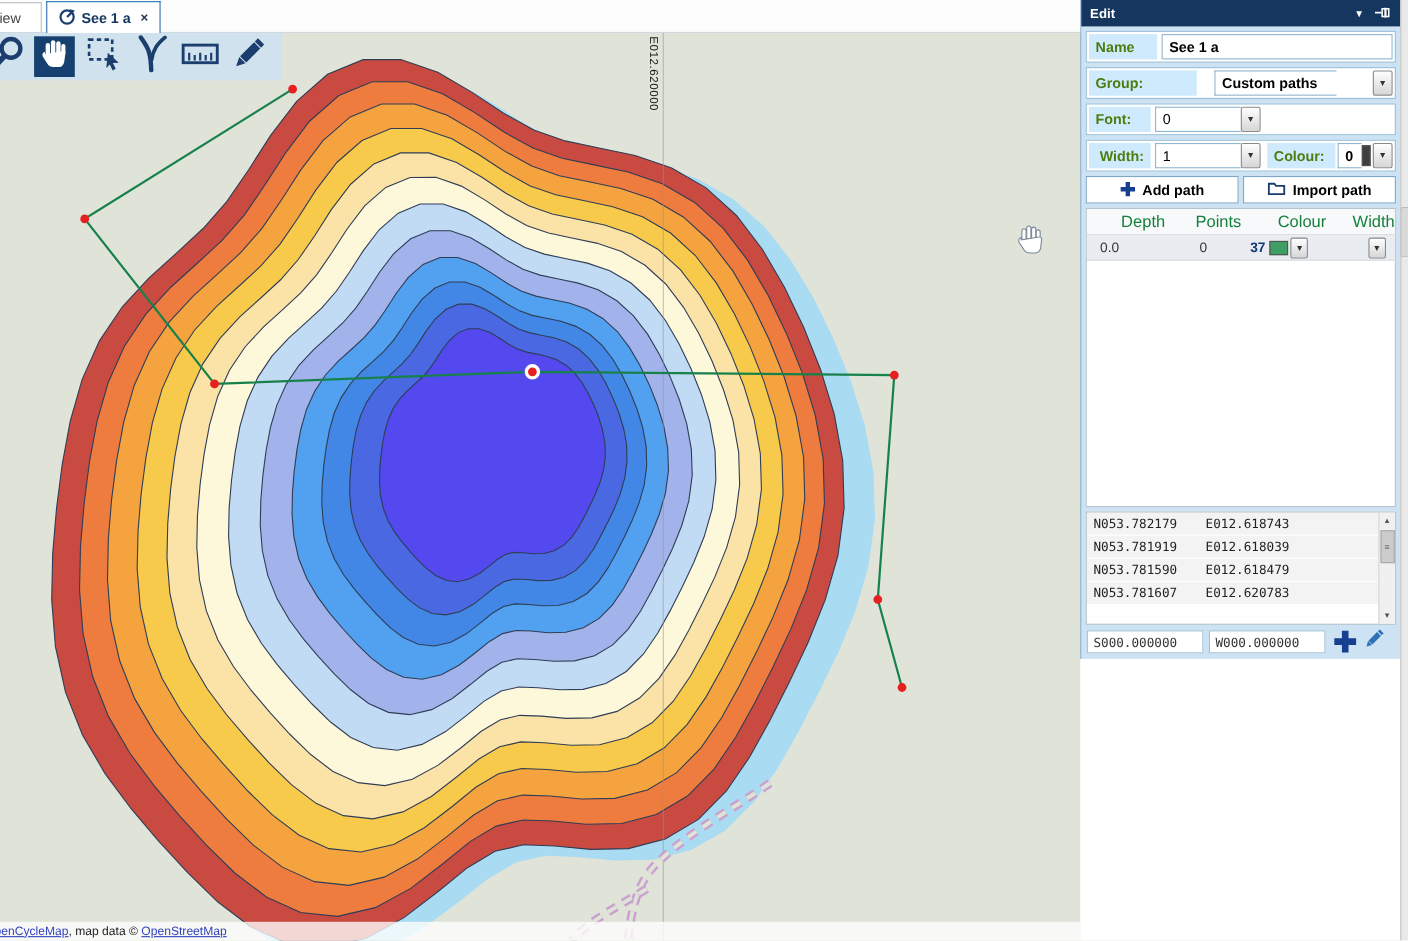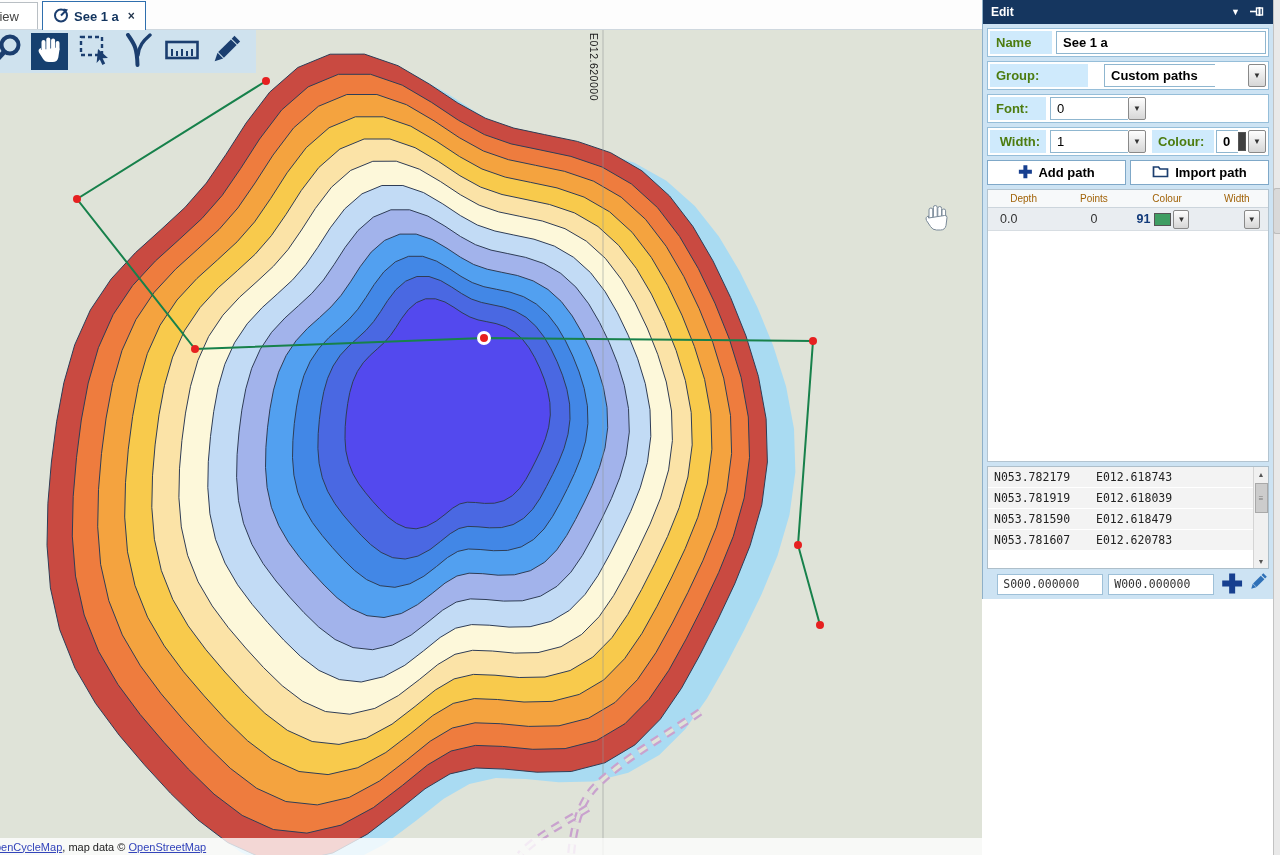--- a/index.html
+++ b/index.html
@@ -60,42 +60,42 @@
   .swatch { border:1px solid #555; }
 
   .btnrow { display:flex; gap:4px; margin:4px 4px 0 4px; }
   .pbtn { flex:1; height:25px; background:#fff; border:1px solid #7fa8c8; font-size:13px; font-weight:700;
           color:#000; display:flex; align-items:center; justify-content:center; gap:6px; }
   .plus-glyph { color:#173f8f; font-weight:700; font-size:17px; line-height:1; }
 
   .tablebox { margin:4px 4px 0 4px; border:1px solid #b3c4d0; background:#fff; flex:1 1 auto;
               display:flex; flex-direction:column; overflow:hidden; }
   .thead { display:flex; background:#f7f9fa; border-bottom:1px solid #ccd5dc; }
-  .thead div { font-size:10px; color:#a16207; text-align:center; padding:3px 0; }
+  .thead div { font-size:15px; color:#15803d; text-align:right; padding:3px 0; }
   .c-depth{width:72px;} .c-points{width:70px;} .c-colour{width:78px;} .c-width{width:63px;}
   .trow { display:flex; background:#e9edf1; border-bottom:1px solid #d7dde2; align-items:center; height:23px; }
   .trow .c-depth  { text-align:left; padding-left:12px; font-size:12.5px; color:#333; }
   .trow .c-points { text-align:center; font-size:12.5px; color:#333; }
   .cellcombo { display:flex; align-items:center; height:19px; }
   .cval-num { color:#123a7a; font-weight:700; font-size:12.5px; margin-right:4px; }
 
   .coordlist { margin:4px 4px 0 4px; height:103px; border:1px solid #aebfca; background:#fff;
                display:flex; flex:0 0 103px; }
   .coordrows { flex:1; overflow:hidden; }
   .coordrow { height:20px; margin-bottom:1px; background:#f3f3f3; display:flex; align-items:center;
               font-family:"DejaVu Sans Mono", monospace; font-size:11.5px; color:#222; }
   .coordrow .lat { padding-left:6px; width:108px; }
   .scrollbar { width:15px; background:#f0f0f0; border-left:1px solid #d4d4d4; display:flex;
                flex-direction:column; align-items:center; }
   .sb-arrow { height:14px; font-size:7px; color:#555; display:flex; align-items:center; }
   .sb-thumb { width:13px; height:30px; background:#ccc; border:1px solid #a8a8a8; margin-top:2px;
               display:flex; align-items:center; justify-content:center; font-size:8px; color:#777; }
   .sb-fill { flex:1; }
 
-  .newpointrow { display:flex; align-items:center; gap:5px; padding:3px 5px; flex:0 0 29px;justify-content:flex-end; }
+  .newpointrow { display:flex; align-items:center; gap:5px; padding:3px 5px; flex:0 0 29px; }
   .coordinput { width:106px; height:21px; border:1px solid #9ec0d8; background:#fff;
                 font-family:"DejaVu Sans Mono", monospace; font-size:11.5px; color:#333;
                 display:flex; align-items:center; padding-left:5px; }
   .bigplus { color:#173f8f; font-size:26px; font-weight:700; line-height:20px; margin-left:2px; }
 
   
   #edge-strip { position:absolute; left:1273px; top:0; width:7px; height:855px;
                 background:#e9e9e9; border-left:1px solid #c2c2c2; }
   #edge-tab { position:absolute; left:1273px; top:188px; width:7px; height:46px;
               background:#d9d9d9; border:1px solid #bdbdbd; border-right:none; border-radius:3px 0 0 3px; }
@@ -307,21 +307,21 @@
         <div class="c-depth">Depth</div>
         <div class="c-points">Points</div>
         <div class="c-colour">Colour</div>
         <div class="c-width">Width</div>
       </div>
       <div class="trow">
         <div class="c-depth">0.0</div>
         <div class="c-points">0</div>
         <div class="c-colour">
           <div class="cellcombo" style="margin-left:8px;">
-            <span class="cval-num">91</span>
+            <span class="cval-num">37</span>
             <span class="swatch" style="width: 17px; height: 13px; margin-right: 2px; background: rgb(63, 158, 99);"></span>
             <span class="arrowbtn" style="width:16px; height:19px;">▼</span>
           </div>
         </div>
         <div class="c-width">
           <div class="cellcombo" style="margin-left:6px;">
             <span class="cval" style="width:32px; height:19px; display:inline-block;"></span>
             <span class="arrowbtn" style="width:16px; height:19px;">▼</span>
           </div>
         </div>

